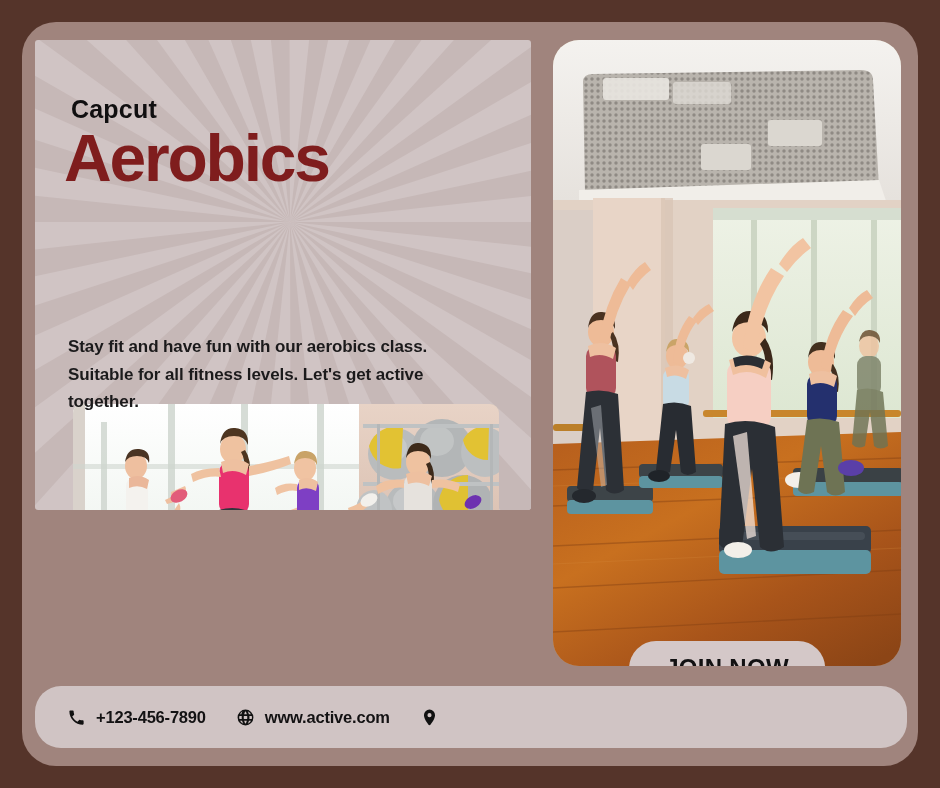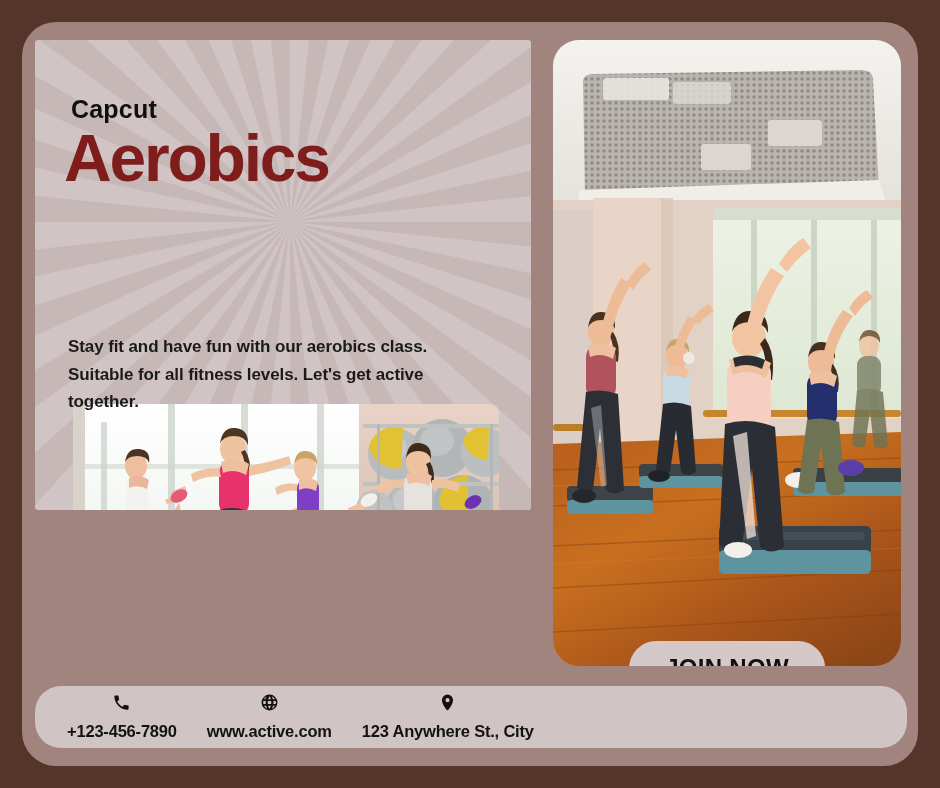--- a/index.html
+++ b/index.html
@@ -61,21 +61,20 @@
   }
   
   .footer{
     position:absolute;left:35px;top:686px;width:872px;height:62px;
     background:#d0c4c4;border-radius:26px;
     display:flex;align-items:center;
   }
   .contact{
     display:flex;align-items:center;gap:10px;
     margin-left:30px;
-    flex-direction:column;
   }
   .contact:first-child{margin-left:32px;}
   .contact .ctxt{
     font-size:16.5px;font-weight:700;color:#131213;letter-spacing:-.2px;
     white-space:nowrap;
   }
   .ico{width:19px;height:19px;display:block;flex:none;fill:#111;}
 </style>
 </head>
 <body>
@@ -424,17 +423,16 @@
         <path d="M12 2a10 10 0 100 20 10 10 0 000-20zm6.9 6h-2.6a15.6 15.6 0 00-1.5-3.8A8 8 0 0118.9 8zM12 4.1c.7 1 1.3 2.3 1.7 3.9h-3.4c.4-1.6 1-2.9 1.7-3.9zM4.3 14a8 8 0 010-4h3a18 18 0 000 4h-3zm.8 2h2.6c.3 1.4.8 2.7 1.5 3.8A8 8 0 015.1 16zm2.6-8H5.1a8 8 0 013-3.8C7.5 5.3 7 6.6 6.7 8h1zM12 19.9c-.7-1-1.3-2.3-1.7-3.9h3.4c-.4 1.6-1 2.9-1.7 3.9zm2.1-5.9H9.9a16 16 0 010-4h4.2a16 16 0 010 4zm.8 5.8c.7-1.1 1.2-2.4 1.5-3.8h2.6a8 8 0 01-4.1 3.8zm2-5.8a18 18 0 000-4h3a8 8 0 010 4h-3z"></path>
       </svg>
       <span class="ctxt">www.active.com</span>
     </div>
 
 
     <div class="contact">
       <svg class="ico" viewBox="0 0 24 24">
         <path d="M12 2a7 7 0 00-7 7c0 5.2 6.2 12.3 6.5 12.6.3.3.7.3 1 0C12.8 21.3 19 14.2 19 9a7 7 0 00-7-7zm0 9.6A2.6 2.6 0 1112 6.4a2.6 2.6 0 010 5.2z"></path>
       </svg>
-      <span class="ctxt">123 Anywhere St., City</span>
     </div>
 
   </div>
 </div>
 
 </body></html>

